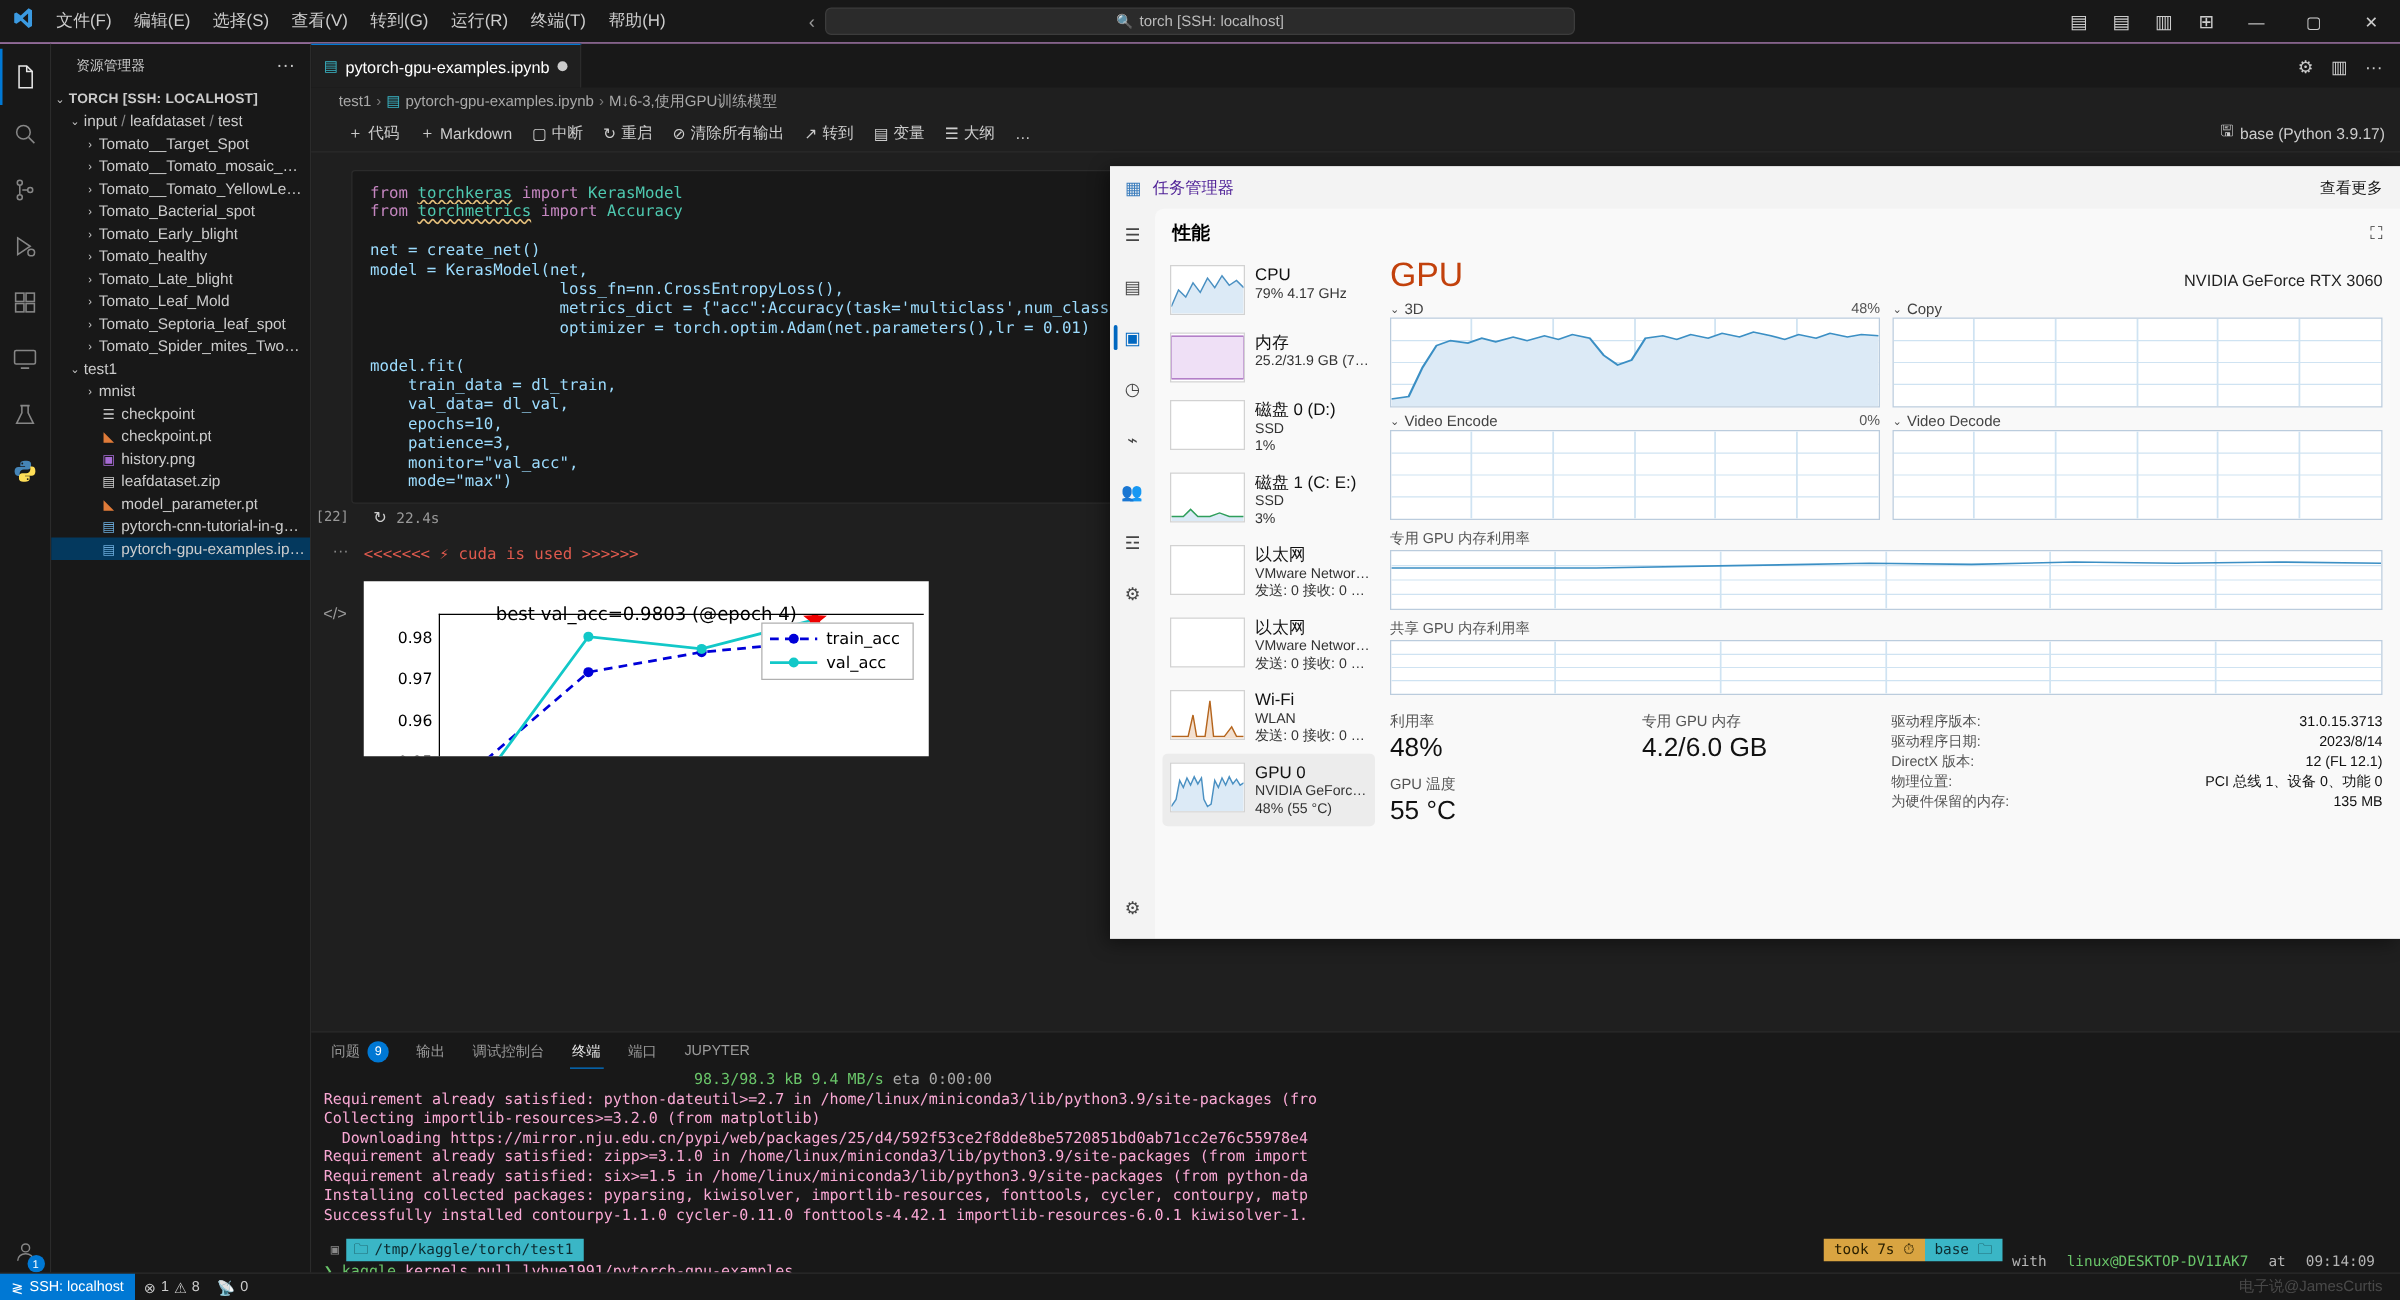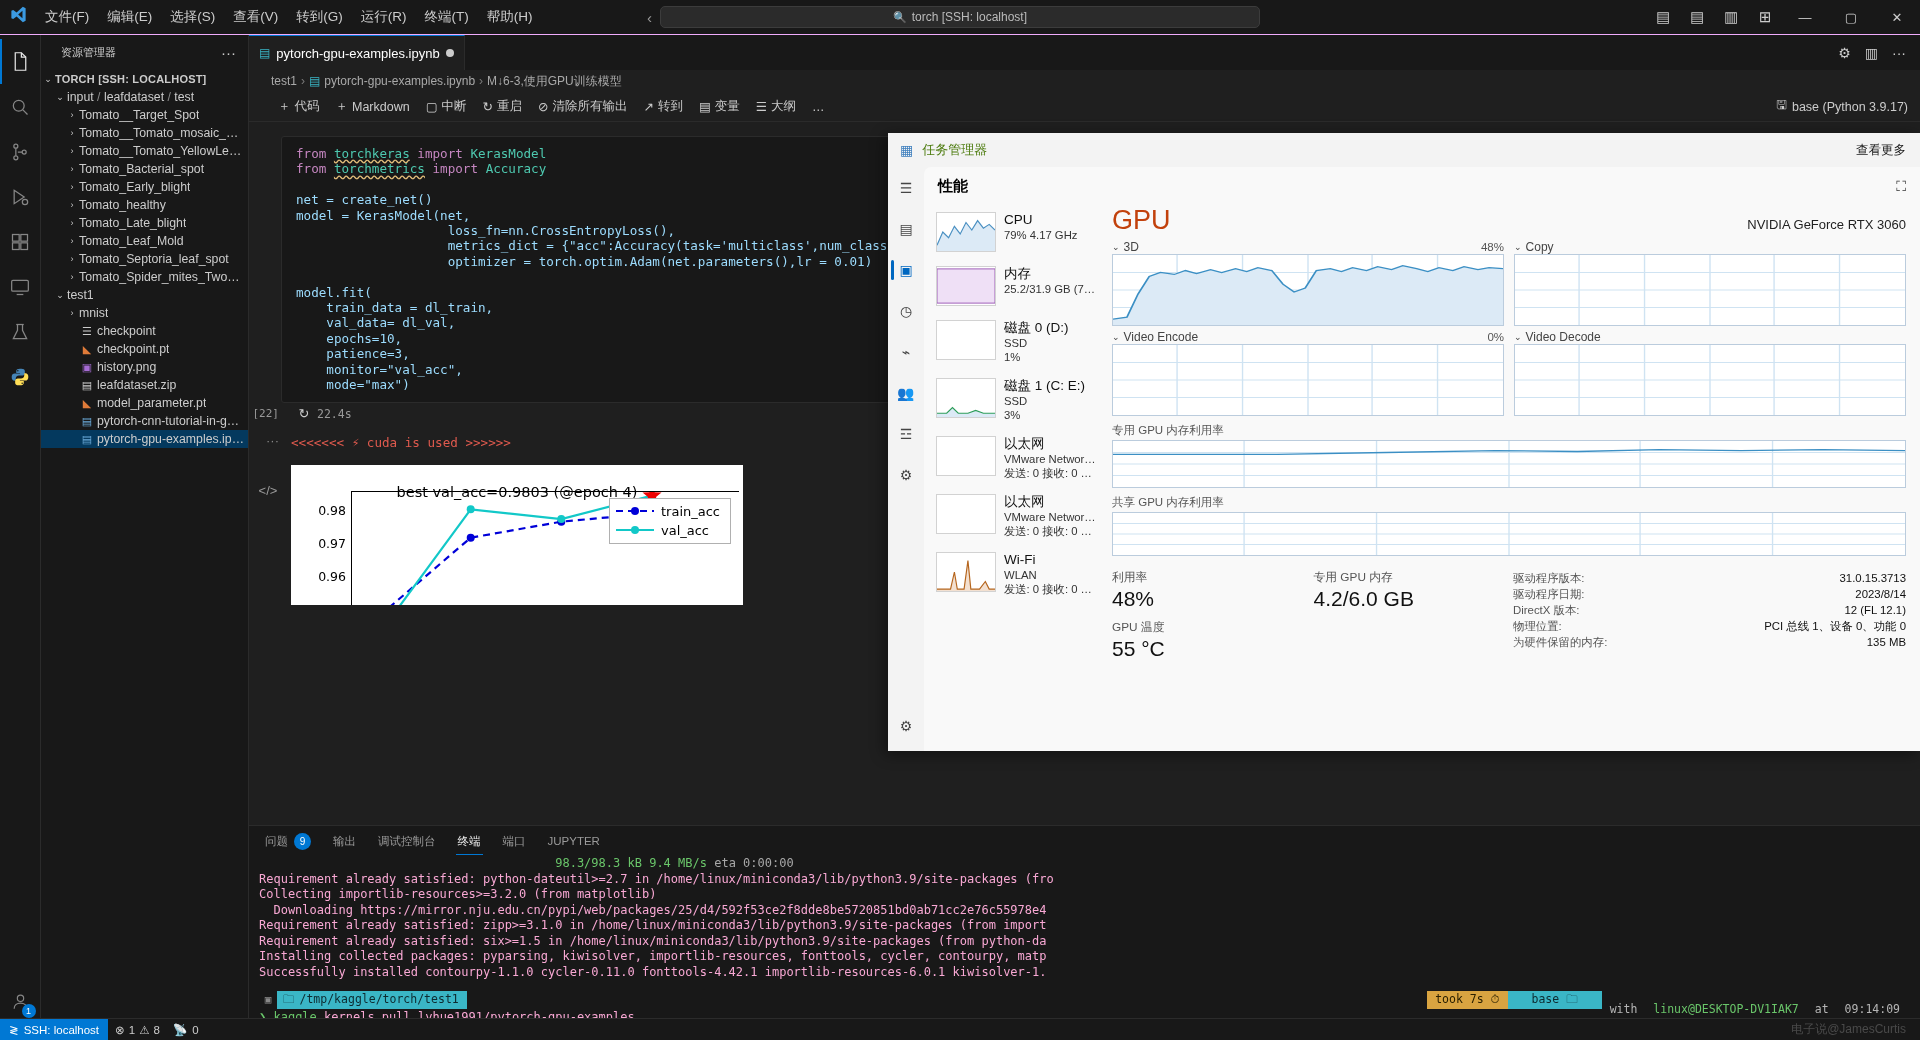--- a/index.html
+++ b/index.html
@@ -162,41 +162,41 @@
   
   .promptblk { margin-top: 10px; }
   .promptline { display: flex; align-items: center; height: 20px; gap: 0px; }
   .pchev { color: #8a8a8a; font-size: 11px; width: 18px; text-align: center; }
   .pfolder {
     background: #3ab6c6; color: #0d2b30; padding: 1px 8px 1px 6px; font-size: 11.5px;
     font-family: "DejaVu Sans Mono", monospace; display: inline-flex; align-items: center; gap: 5px;
   }
   .pright { margin-left: auto; display: flex; align-items: center; gap: 0; padding-right: 12px; }
   .ptag-orange { background: #d9a441; color: #2b2000; padding: 1px 8px; font-size: 11.5px; font-family: "DejaVu Sans Mono", monospace;}
-  .ptag-cyan { background: #3ab6c6; color: #0d2b30; padding: 1px 24px; font-size: 11.5px; font-family: "DejaVu Sans Mono", monospace;}
+  .ptag-cyan { background: #3ab6c6; color: #0d2b30; padding: 1px 8px; font-size: 11.5px; font-family: "DejaVu Sans Mono", monospace;}
   .ptag-plain { color: #b5b5b5; padding: 1px 8px; font-size: 11.5px; font-family: "DejaVu Sans Mono", monospace; margin-top: 20px;}
 
   
   #statusbar {
     position: absolute; bottom: 0; left: 0; right: 0; height: 22px; background: #181818;
     display: flex; align-items: center; font-size: 11.5px; color: #cccccc; border-top: 1px solid #2b2b2b;
   }
   #remote-badge { background: #0078d4; color: #fff; height: 22px; display: flex; align-items: center; gap: 5px; padding: 0 9px; font-size: 11.5px;}
   .sb-item { padding: 0 7px; display: flex; align-items: center; gap: 4px; height: 22px; }
   #sb-watermark { margin-left: auto; padding-right: 14px; color: #4a4a4a; font-size: 12px; }
 
   
   #taskmgr {
     position: absolute; left: 888px; top: 133px; width: 1032px; height: 618px;
     background: #f3f3f3; color: #000; font-size: 12.5px; box-shadow: -3px 3px 14px rgba(0,0,0,.45);
     display: flex; flex-direction: column; overflow: hidden;
   }
   #tm-title { height: 34px; background: #f3f3f3; display: flex; align-items: center; padding-left: 12px; gap: 9px; }
   #tm-title .tm-ico { color: #3d7ebd; font-size: 14px; }
-  #tm-title-text { font-size: 13px; color: #4d7c0f; }
+  #tm-title-text { font-size: 13px; color: #4c1d95; }
   #tm-more { margin-left: auto; font-size: 12.5px; color: #1b1b1b; padding-right: 14px; }
   #tm-main { flex: 1; display: flex; min-height: 0; }
   #tm-nav { width: 36px; background: #f3f3f3; display: flex; flex-direction: column; align-items: center; padding-top: 8px; gap: 15px; }
   .tmnav { width: 30px; height: 26px; display: flex; align-items: center; justify-content: center; color: #454545; font-size: 14px; position: relative; }
   .tmnav.active::before { content:''; position:absolute; left:0; top:3px; bottom:3px; width:3px; background:#0067c0; border-radius:2px;}
   .tmnav.active { color: #0067c0; }
   #tm-nav-bottom { margin-top: auto; padding-bottom: 12px; }
   #tm-content { flex: 1; background: #f9f9f9; display: flex; flex-direction: column; min-width: 0; border-radius: 7px 0 0 0; }
   #tm-head { height: 38px; display: flex; align-items: center; padding: 0 14px; }
   #tm-head-title { font-size: 15px; font-weight: 600; }
@@ -681,20 +681,27 @@
               <span class="tm-spark"><svg viewBox="0 0 60 40" preserveAspectRatio="none" width="100%" height="100%"></svg></span>
               <span class="tm-dev-txt"><span class="tm-dev-name">以太网</span><span class="tm-dev-sub" style="display: block;">VMware Network ...</span><span class="tm-dev-sub" style="display: block;">发送: 0 接收: 0 Kbps</span></span>
             </div>
             <div class="tm-dev">
               <span class="tm-spark"><svg viewBox="0 0 60 40" preserveAspectRatio="none" width="100%" height="100%">
                   <path d="M0,38 L14,38 L18,20 L21,38 L28,38 L32,8 L35,38 L44,38 L50,30 L54,38 L60,38 L60,40 L0,40 Z" fill="#f3e0d0"></path>
                   <path d="M0,38 L14,38 L18,20 L21,38 L28,38 L32,8 L35,38 L44,38 L50,30 L54,38 L60,38" fill="none" stroke="#b5651d" stroke-width="1.2"></path>
                 </svg></span>
               <span class="tm-dev-txt"><span class="tm-dev-name">Wi-Fi</span><span class="tm-dev-sub" style="display: block;">WLAN</span><span class="tm-dev-sub" style="display: block;">发送: 0 接收: 0 Kbps</span></span>
             </div>
+            <div class="tm-dev sel">
+              <span class="tm-spark"><svg viewBox="0 0 60 40" preserveAspectRatio="none" width="100%" height="100%">
+                  <path d="M0,36 L4,30 L7,14 L10,20 L13,12 L16,18 L19,11 L22,17 L25,12 L27,30 L30,36 L33,34 L36,14 L39,20 L42,12 L45,18 L48,11 L51,17 L54,13 L57,18 L60,16 L60,40 L0,40 Z" fill="#dceaf6"></path>
+                  <path d="M0,36 L4,30 L7,14 L10,20 L13,12 L16,18 L19,11 L22,17 L25,12 L27,30 L30,36 L33,34 L36,14 L39,20 L42,12 L45,18 L48,11 L51,17 L54,13 L57,18 L60,16" fill="none" stroke="#4a90c2" stroke-width="1.2"></path>
+                </svg></span>
+              <span class="tm-dev-txt"><span class="tm-dev-name">GPU 0</span><span class="tm-dev-sub" style="display: block;">NVIDIA GeForce...</span><span class="tm-dev-sub" style="display: block;">48% (55 °C)</span></span>
+            </div>
           </div>
         <div id="tm-detail">
           <div id="gpu-head">
             <span id="gpu-title">GPU</span>
             <span id="gpu-model">NVIDIA GeForce RTX 3060</span>
           </div>
 
           <div style="display:flex;gap:10px;">
             <div style="flex:1;min-width:0;">
               <div class="graph-label-row">

